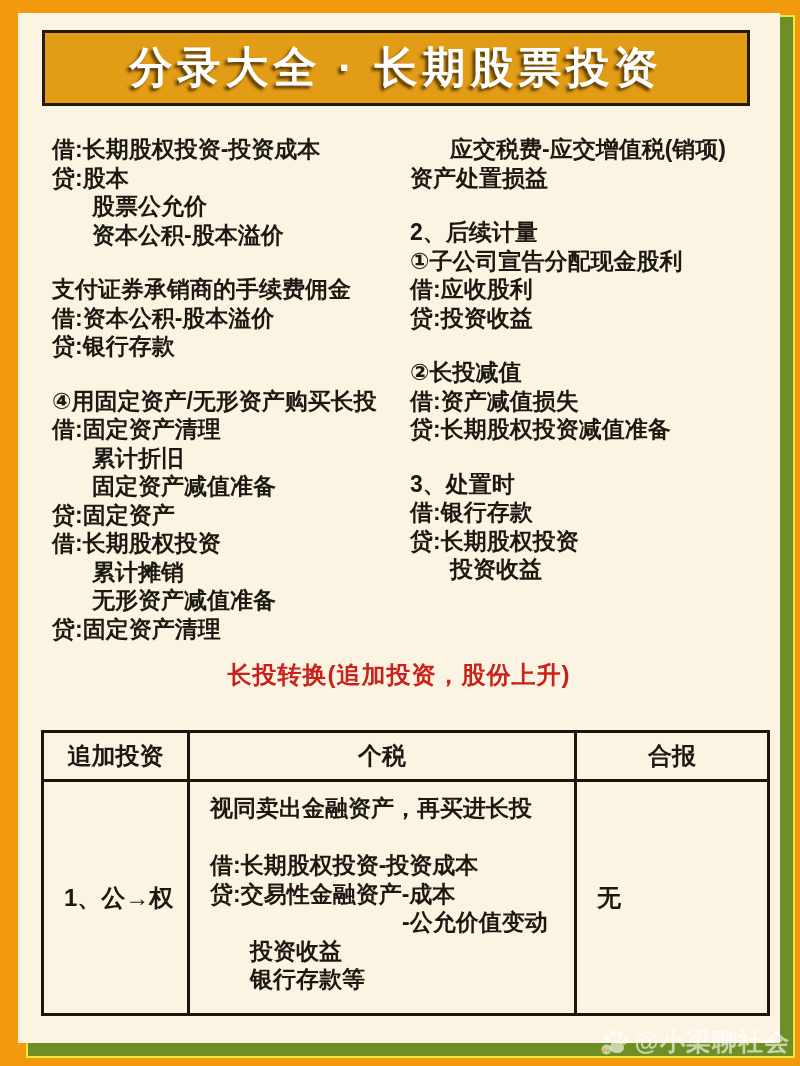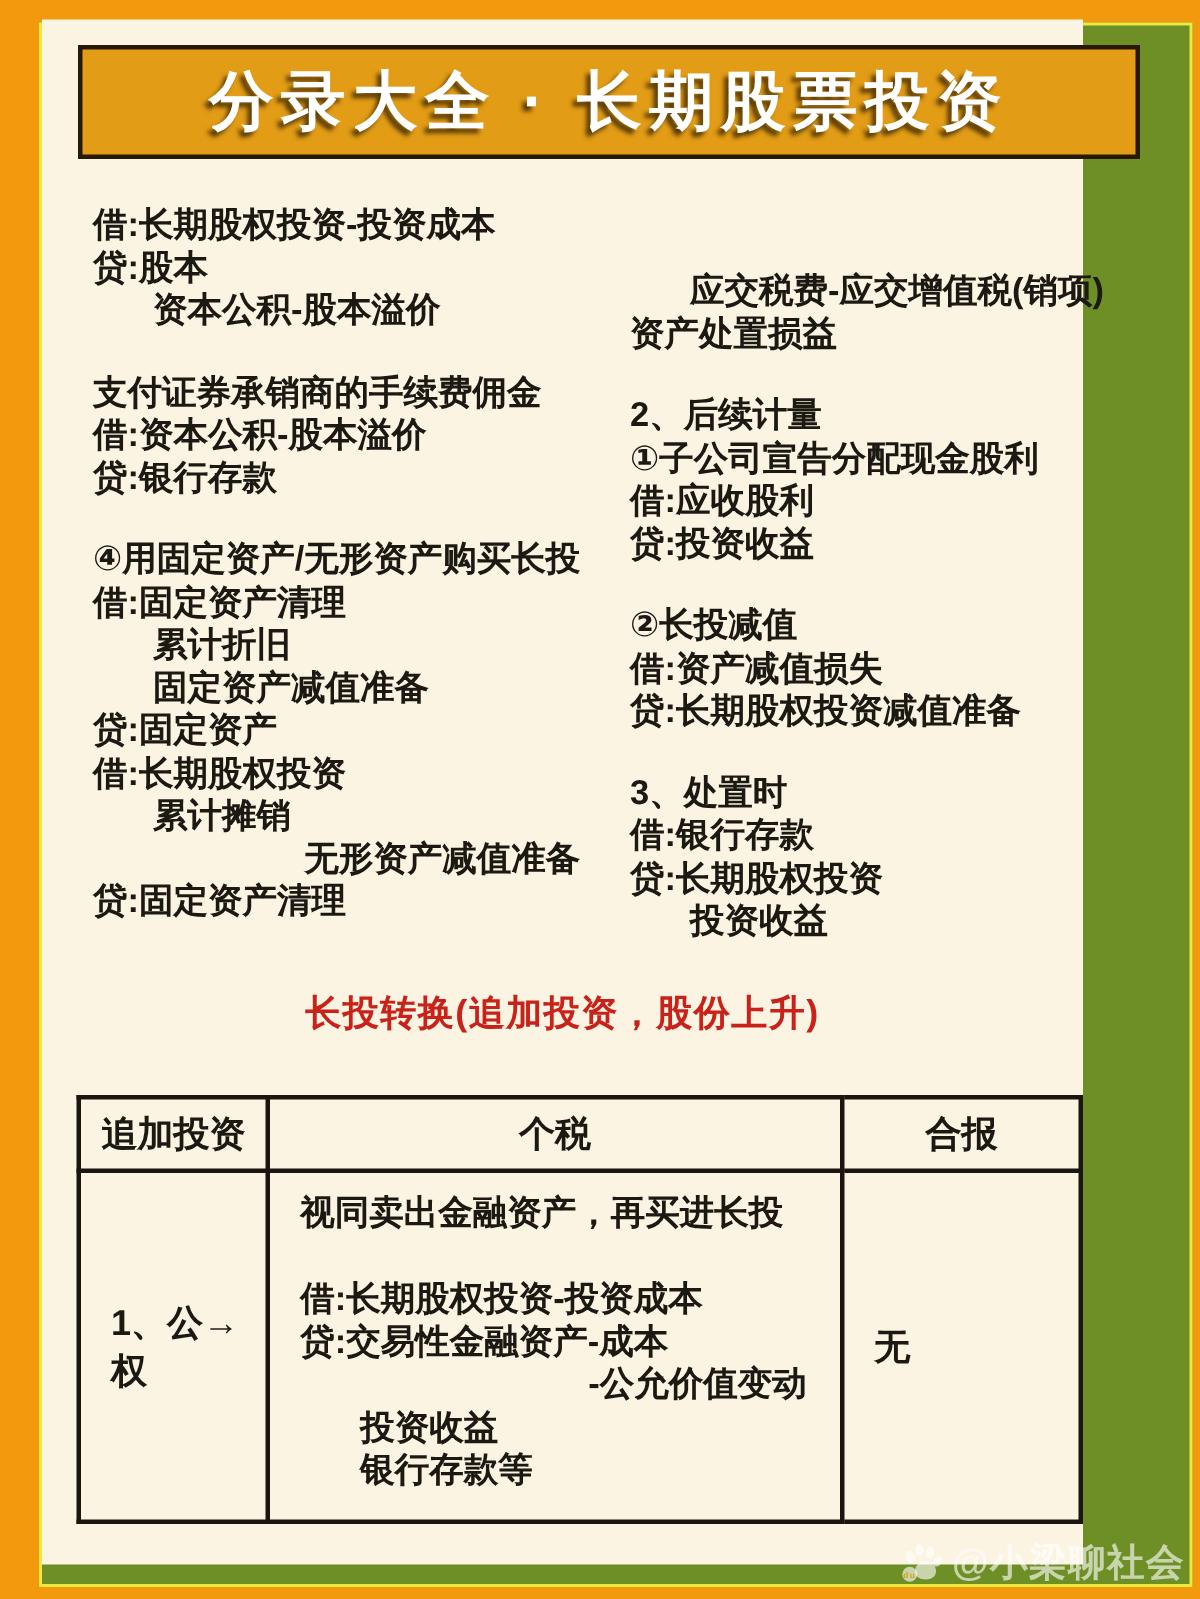--- a/index.html
+++ b/index.html
@@ -13,21 +13,21 @@
   }
   
   .green-card {
     position:absolute; left:26px; top:15px; right:5px; bottom:8px;
     background:var(--accent-green,#6E8F26);
     border:2px solid var(--accent-yellow,#ECE93F);
     box-sizing:border-box;
   }
   
   .cream-card {
-    position:absolute; left:28px; top:13px; width:694px; height:1030px;
+    position:absolute; left:18px; top:13px; width:762px; height:1030px;
     background:var(--card-cream,#FBF4E2);
   }
   .banner {
     position:absolute; left:24px; top:17px; width:702px; height:70px;
     background:var(--banner-fill,#E29C16);
     border:3px solid var(--banner-border,#26190A);
     box-sizing:content-box;
     display:flex; align-items:center; justify-content:center;
   }
   .banner-title {
@@ -83,42 +83,43 @@
   <div class="cream-card">
 
     <div class="banner">
       <h1 class="banner-title">分录大全 · 长期股票投资</h1>
     </div>
 
     <div class="col col-left">
         <div class="block">
           <div class="line">借:长期股权投资-投资成本</div>
           <div class="line">贷:股本</div>
+          <div class="line" style="padding-left: 40px;">股票公允价</div>
           <div class="line" style="padding-left: 40px;">资本公积-股本溢价</div>
         </div>
         <div class="block">
           <div class="line">支付证券承销商的手续费佣金</div>
           <div class="line">借:资本公积-股本溢价</div>
           <div class="line">贷:银行存款</div>
         </div>
         <div class="block">
           <div class="line">④用固定资产/无形资产购买长投</div>
           <div class="line">借:固定资产清理</div>
           <div class="line" style="padding-left: 40px;">累计折旧</div>
           <div class="line" style="padding-left: 40px;">固定资产减值准备</div>
           <div class="line">贷:固定资产</div>
           <div class="line">借:长期股权投资</div>
           <div class="line" style="padding-left: 40px;">累计摊销</div>
-          <div class="line" style="padding-left: 40px; text-align: right;">无形资产减值准备</div>
+          <div class="line" style="padding-left: 40px;">无形资产减值准备</div>
           <div class="line">贷:固定资产清理</div>
         </div>
       </div>
     <div class="col col-right">
         <div class="block">
-          <div class="line" style="padding-left: 40px; margin-top: 44px;">应交税费-应交增值税(销项)</div>
+          <div class="line" style="padding-left: 40px;">应交税费-应交增值税(销项)</div>
           <div class="line">资产处置损益</div>
         </div>
         <div class="block">
           <div class="line">2、后续计量</div>
           <div class="line">①子公司宣告分配现金股利</div>
           <div class="line">借:应收股利</div>
           <div class="line">贷:投资收益</div>
         </div>
         <div class="block">
           <div class="line">②长投减值</div>

